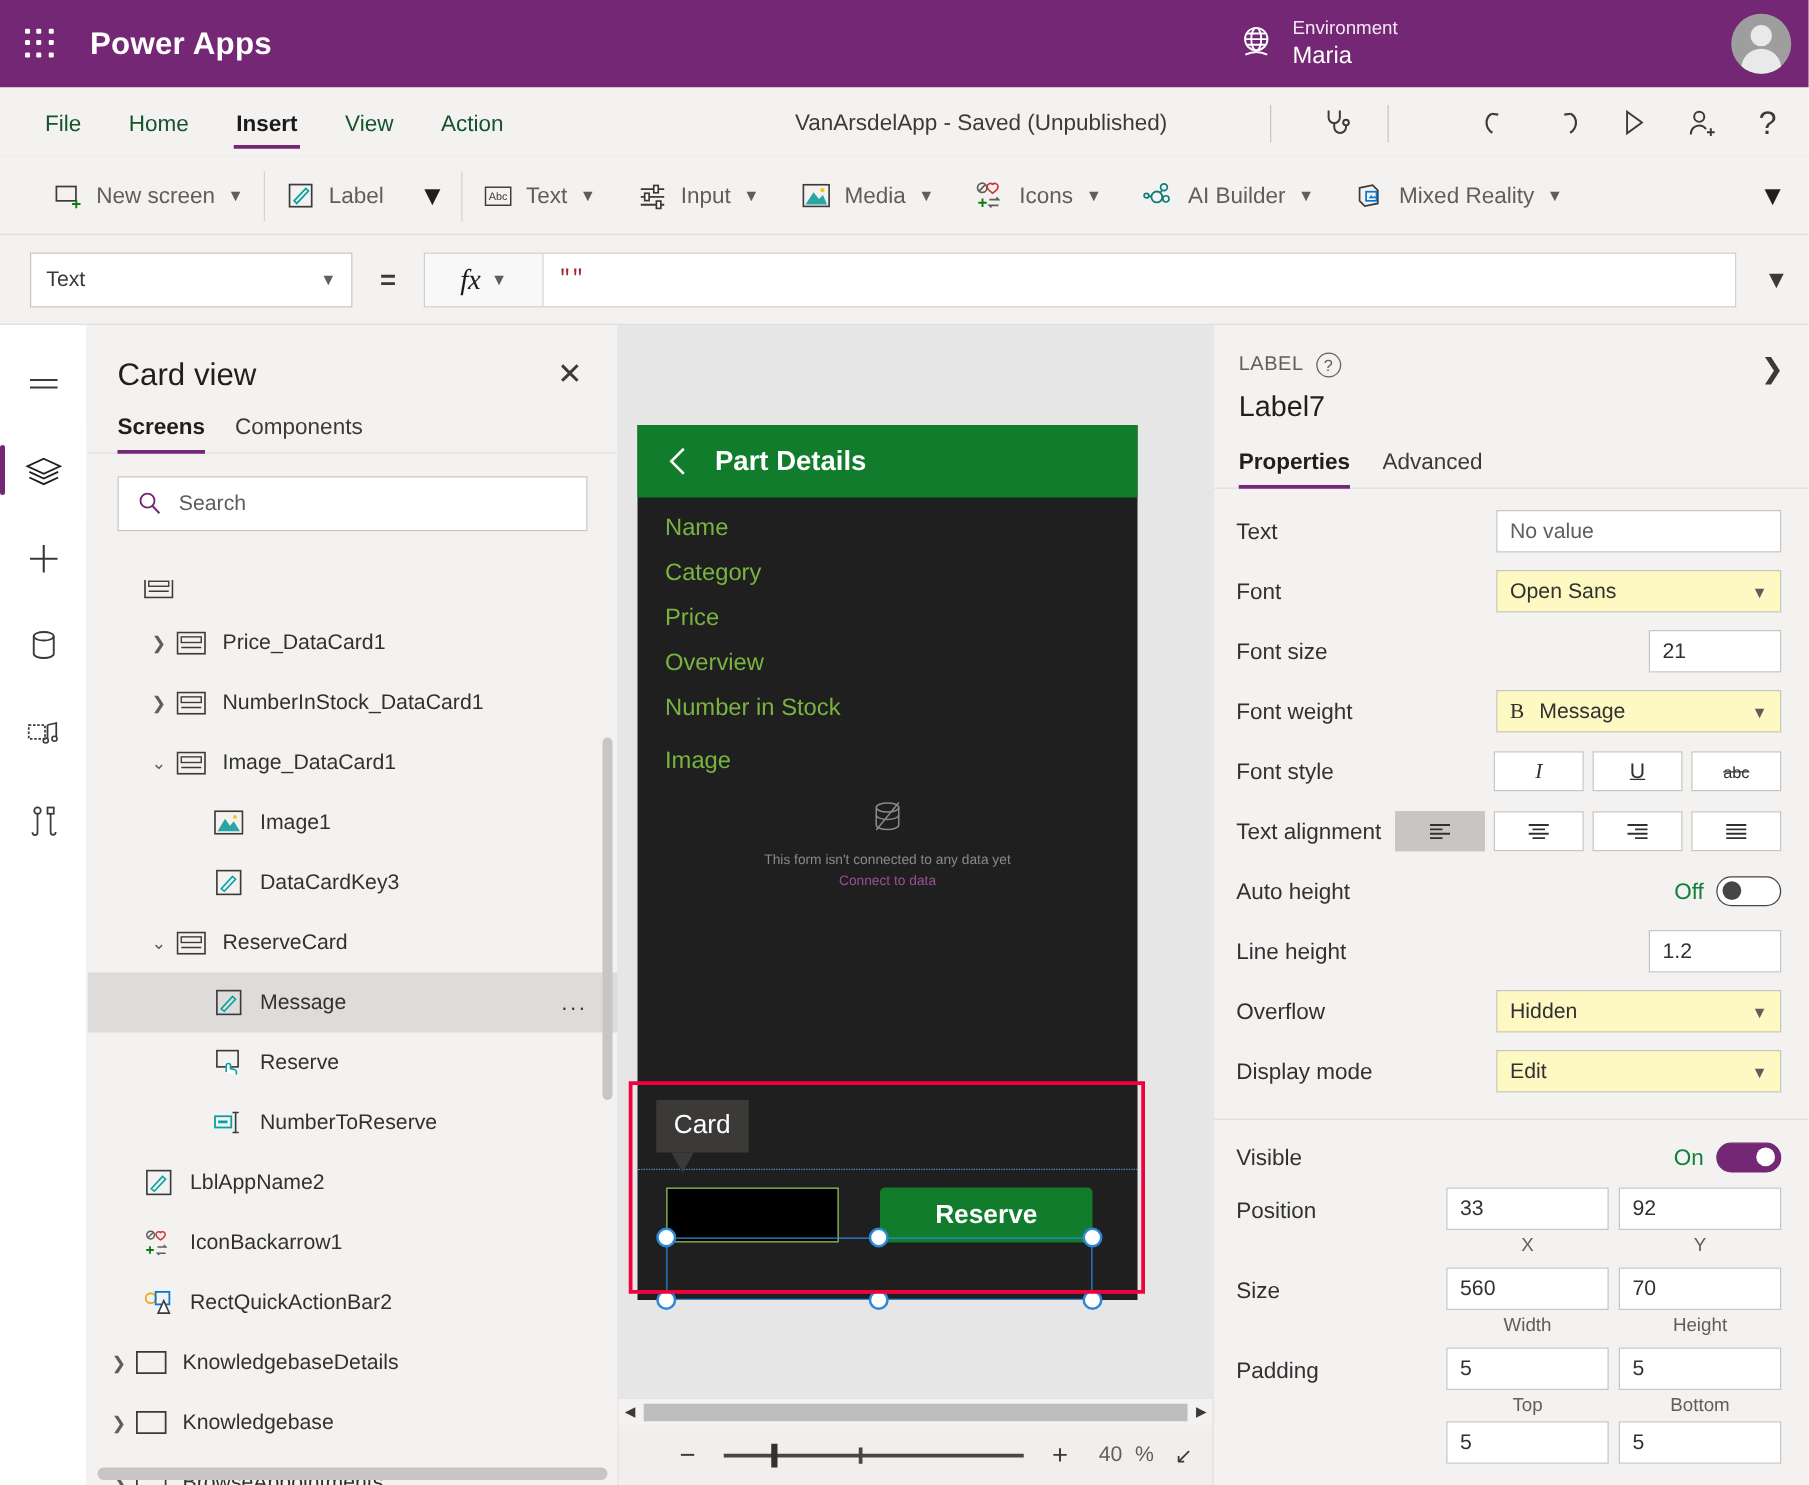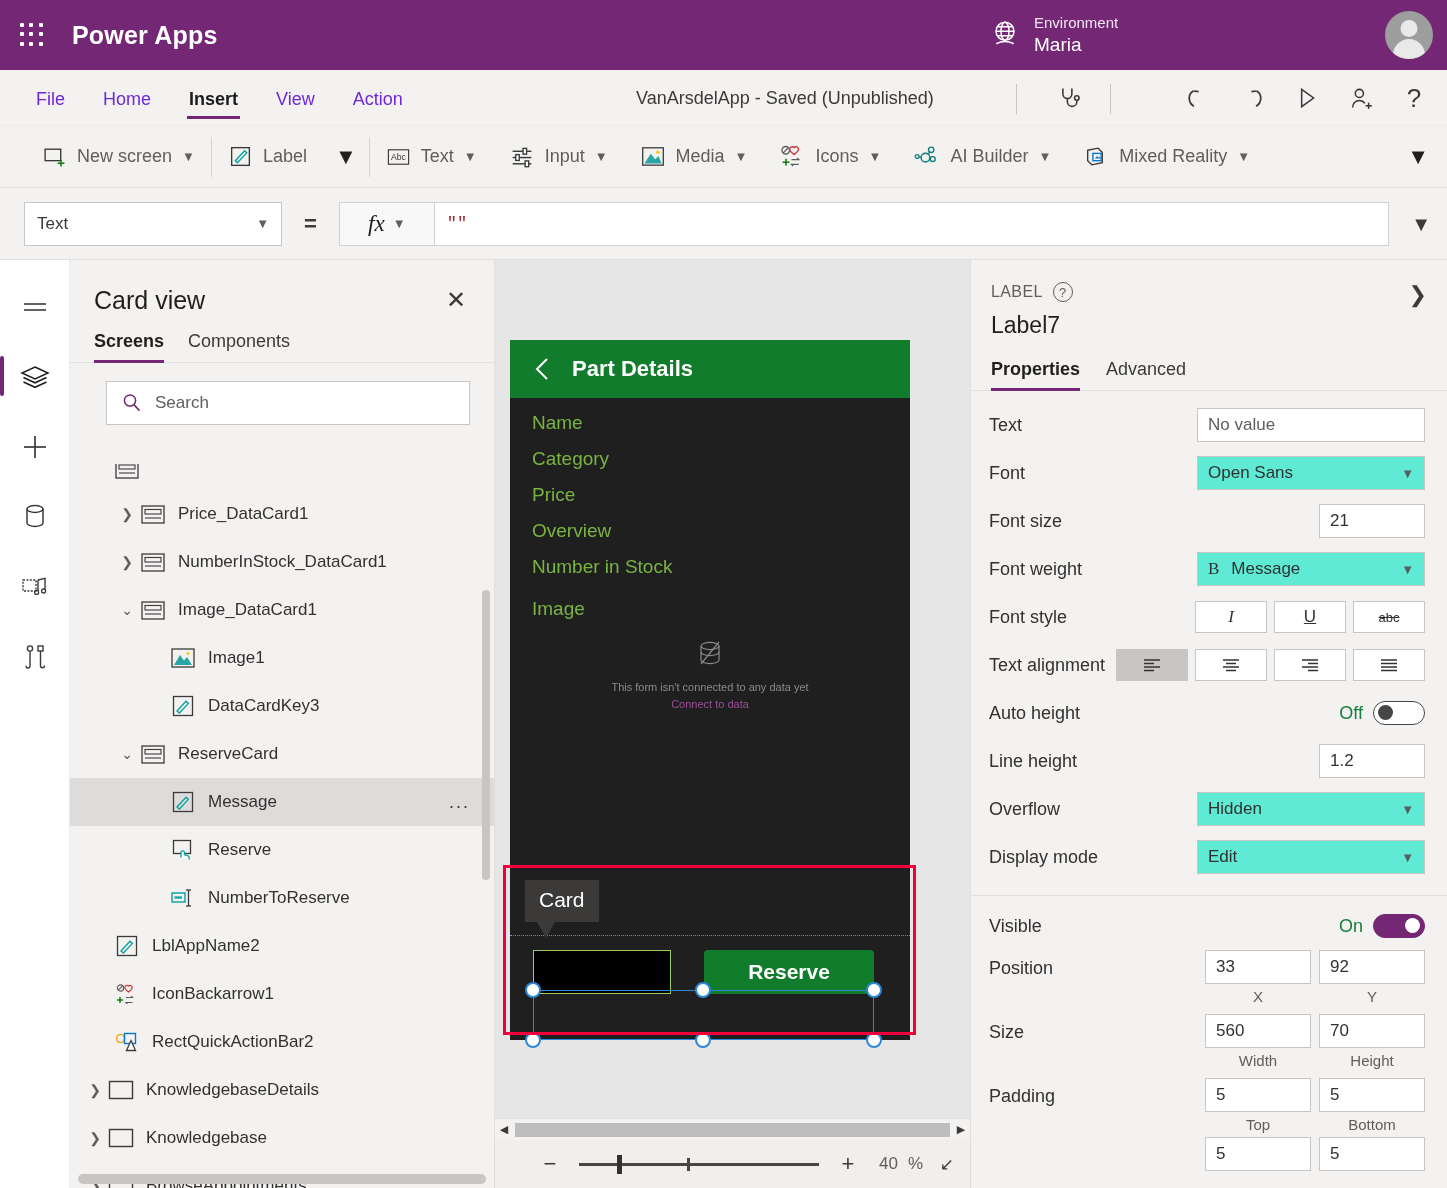--- a/index.html
+++ b/index.html
@@ -30,21 +30,21 @@
   .avatar { position:absolute; right:14px; top:11px; width:48px; height:48px; border-radius:50%;
     background:#9e9e9e; overflow:hidden; cursor:pointer; }
   .avatar .head { position:absolute; left:50%; transform:translateX(-50%); top:9px;
     width:17px; height:17px; border-radius:50%; background:#e9e9e9; }
   .avatar .body { position:absolute; left:50%; transform:translateX(-50%); top:28px;
     width:32px; height:24px; border-radius:16px 16px 0 0; background:#e9e9e9; }
 
   
   .menubar { height:56px; background:#f3f2f1; display:flex; align-items:center;
     padding:0 0 0 34px; position:relative; border-bottom:1px solid #edebe9; }
-  .menu-item { font-size:18px; color:#6d28d9; margin-right:34px; padding:16px 2px 13px;
+  .menu-item { font-size:18px; color:#14532d; margin-right:34px; padding:16px 2px 13px;
     cursor:pointer; position:relative; }
   .menu-item.active { font-weight:bold; color:#1b1b1b; }
   .menu-item.active:after { content:""; position:absolute; left:0; right:0; bottom:4px;
     height:3px; background:#742774; }
   .apptitle { position:absolute; left:636px; top:0; height:56px; line-height:56px;
     font-size:18px; color:#3b3a39; }
   .mb-sep { position:absolute; top:14px; width:1px; height:30px; background:#c8c6c4; }
   .mb-icons { position:absolute; right:16px; top:0; height:56px; display:flex; align-items:center; gap:20px; }
   .mbi { width:34px; height:34px; display:flex; align-items:center; justify-content:center;
     cursor:pointer; color:#3b3a39; }
@@ -90,21 +90,21 @@
 
   
   .tree { width:425px; background:#f3f2f1; border-right:1px solid #e1dfdd; position:relative; }
   .tree-head { padding:26px 24px 0 24px; display:flex; justify-content:space-between; align-items:flex-start; }
   .tree-title { font-size:25px; color:#201f1e; }
   .tree-close { font-size:24px; color:#3b3a39; cursor:pointer; line-height:1; padding:2px 4px; }
   .tree-tabs { display:flex; gap:24px; padding:16px 24px 0 24px; border-bottom:1px solid #e1dfdd; }
   .tree-tab { font-size:18px; color:#3b3a39; padding-bottom:10px; cursor:pointer; position:relative; }
   .tree-tab.active { font-weight:bold; color:#201f1e; }
   .tree-tab.active:after { content:""; position:absolute; left:0; right:0; bottom:-1px; height:3px; background:#742774; }
-  .search-wrap { padding:18px 24px 8px 24px;margin-left:12px; }
+  .search-wrap { padding:18px 24px 8px 24px; }
   .search-box { height:44px; background:#fff; border:1px solid #c8c6c4; display:flex;
     align-items:center; gap:12px; padding:0 14px; }
   .search-box .ph { color:#605e5c; font-size:17px; }
   .tree-list { position:absolute; top:204px; left:0; right:0; bottom:0; overflow:hidden; }
   .trow { height:48px; display:flex; align-items:center; font-size:17px; color:#323130;
     cursor:pointer; position:relative; padding-right:16px; }
   .trow.selected { background:#dedcdb; }
   .trow .caret { width:26px; text-align:center; font-size:14px; color:#605e5c; flex:0 0 auto; }
   .trow .tico { width:26px; height:22px; display:flex; align-items:center; justify-content:center;
     margin-right:12px; flex:0 0 auto; }
@@ -169,23 +169,23 @@
   .p-tab { font-size:18px; color:#3b3a39; padding-bottom:10px; cursor:pointer; position:relative; }
   .p-tab.active { font-weight:bold; color:#201f1e; }
   .p-tab.active:after { content:""; position:absolute; left:0; right:0; bottom:-1px; height:3px; background:#742774; }
 
   .prow { display:flex; align-items:center; min-height:48px; padding:0 22px 0 18px; }
   .plabel { font-size:18px; color:#323130; flex:1; }
   .pctl { display:flex; align-items:center; gap:10px; }
   .inp { height:34px; background:#fff; border:1px solid #c8c6c4; display:flex; align-items:center;
     padding:0 10px; font-size:17px; color:#323130; cursor:text; }
   .inp.wide { width:228px; }
-  .inp.num { width:106px; }
+  .inp.num { width:130px; }
   .inp.placeholder { color:#605e5c; }
-  .sel { width:228px; height:34px; background:#5eead4; border:1px solid #c8c6c4; display:flex;
+  .sel { width:228px; height:34px; background:#fef9c3; border:1px solid #c8c6c4; display:flex;
     align-items:center; justify-content:space-between; padding:0 10px; font-size:17px;
     color:#323130; cursor:pointer; }
   .btn-sq { width:72px; height:32px; background:#fff; border:1px solid #c8c6c4;
     display:flex; align-items:center; justify-content:center; cursor:pointer; font-size:17px; color:#323130; }
   .btn-sq.on { background:#c8c6c4; }
   .toggle { width:52px; height:24px; border-radius:12px; background:#fff; border:1.5px solid #484644;
     position:relative; cursor:pointer; }
   .toggle .knob { position:absolute; top:3px; left:4px; width:15px; height:15px; border-radius:50%; background:#484644; }
   .toggle.on { background:#742774; border-color:#742774; }
   .toggle.on .knob { left:auto; right:4px; background:#fff; }

